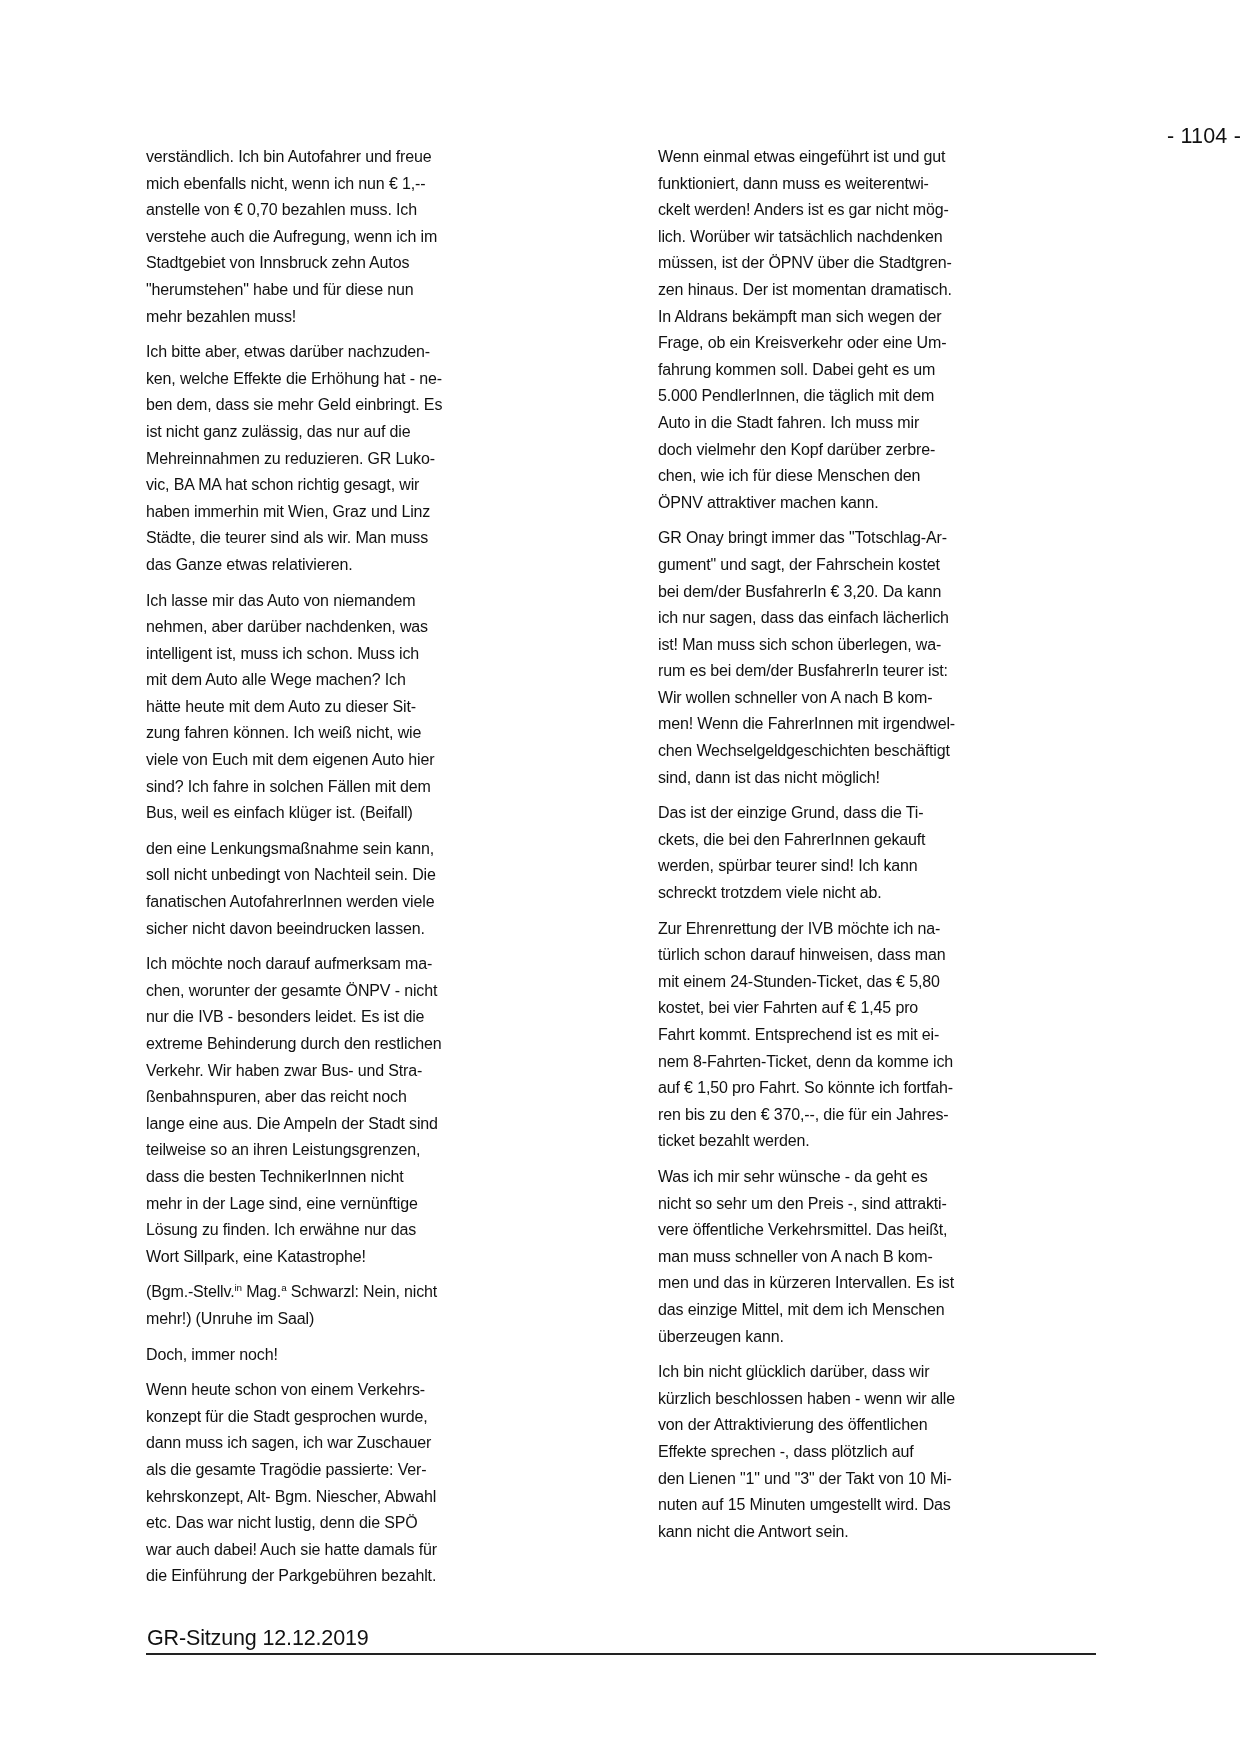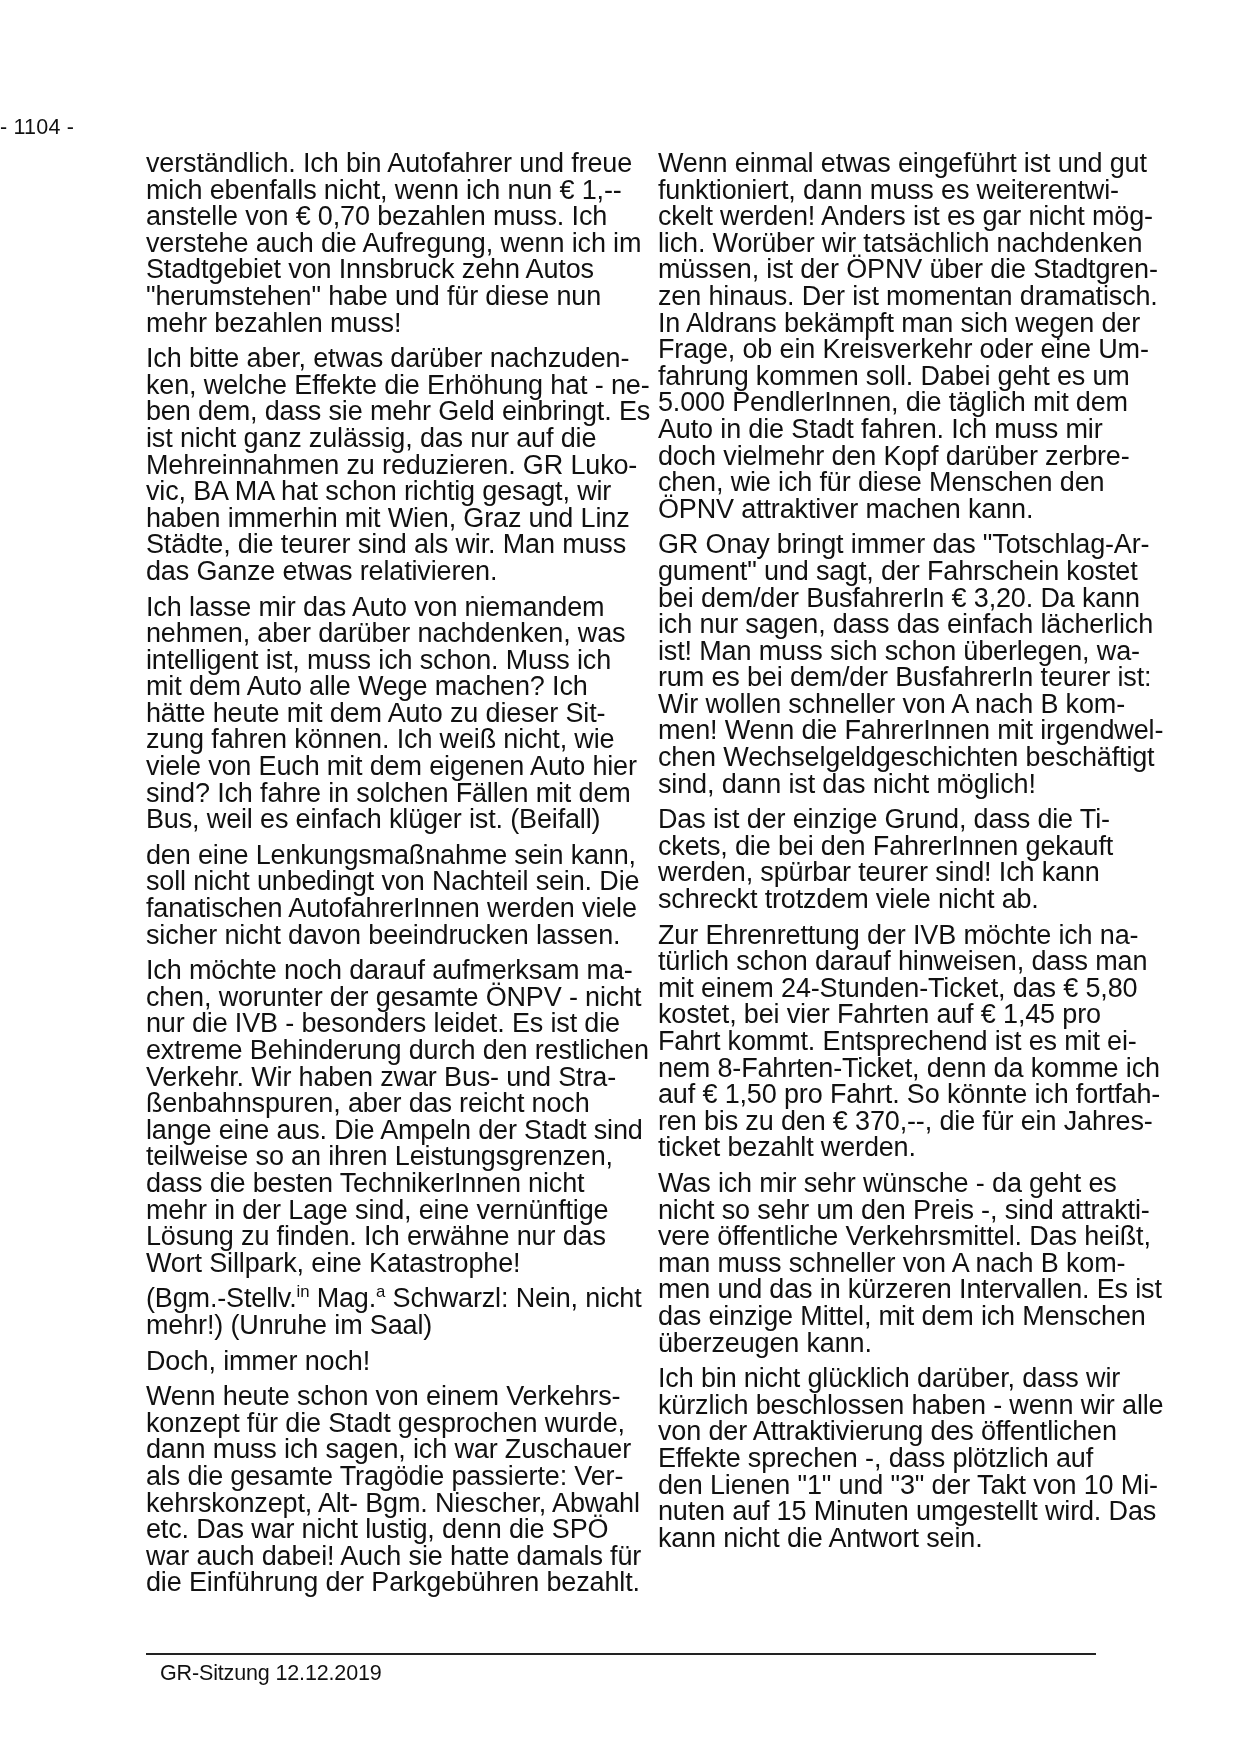--- a/index.html
+++ b/index.html
@@ -11,32 +11,32 @@
     position: relative;
     width: 1241px;
     height: 1754px;
     background: #ffffff;
     color: #111111;
     font-family: "Liberation Sans", "DejaVu Sans", sans-serif;
     overflow: hidden;
   }
   .page-number {
     position: absolute;
-    top: 114px;
+    top: 123px;
     left: 0;
     width: 1241px;
-    text-align: left;
+    text-align: right;
     font-size: 21.5px;
     line-height: 26.5px;
     letter-spacing: 0.2px;
   }
   .col {
     position: absolute;
-    top: 150px;
-    font-size: 27px;
+    top: 144px;
+    font-size: 16px;
     line-height: 26.6px;
     letter-spacing: -0.15px;
   }
   .col-left  { left: 146px; width: 450px; }
   .col-right { left: 658px; width: 455px; }
   .col p {
     margin: 0 0 9px 0;
     padding: 0;
   }
   .line {
@@ -52,25 +52,24 @@
     position: absolute;
     left: 146px;
     top: 1653px;
     width: 950px;
     height: 0;
     border-top: 2px solid #222222;
   }
   .footer-text {
     position: absolute;
     left: 147px;
-    top: 1660px;
+    top: 1625px;
     font-size: 21.5px;
     line-height: 26.5px;
     letter-spacing: -0.15px;
-    margin-left: 13px;
   }
 </style>
 </head>
 <body>
 
 <div class="page">
   <div class="page-number">- 1104 -</div>
 
   <div class="col col-left">
       <p>

